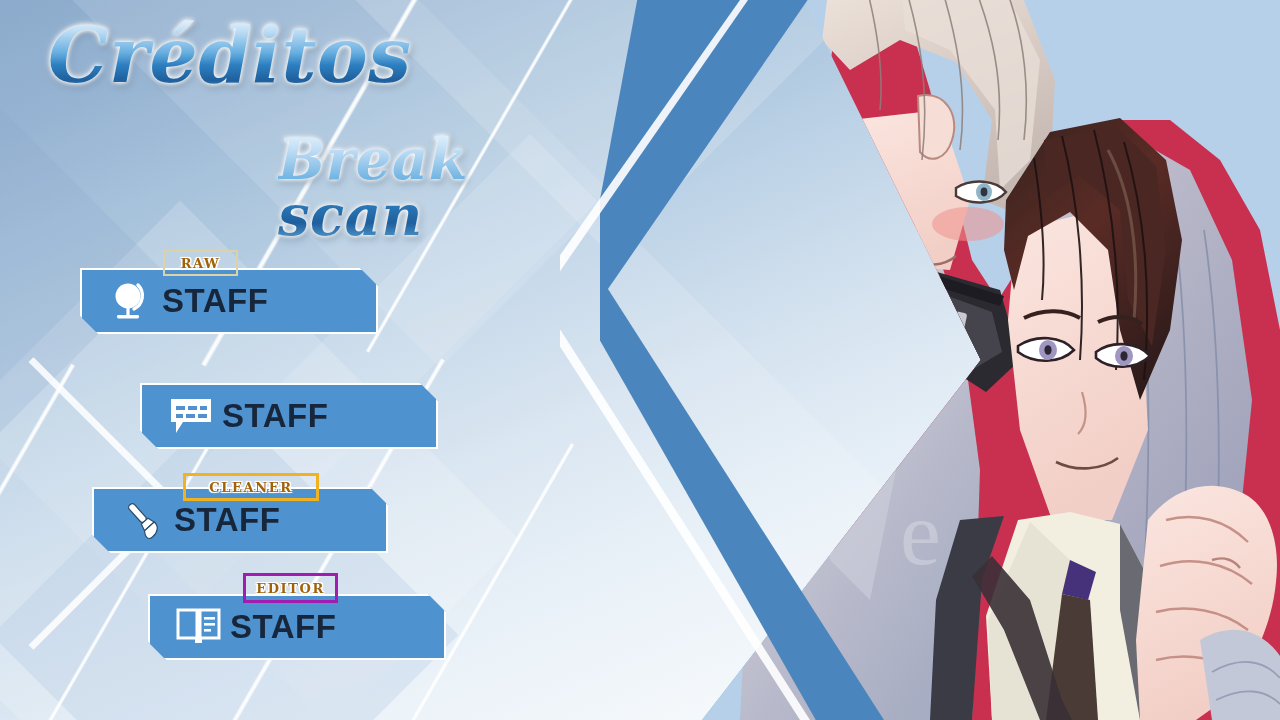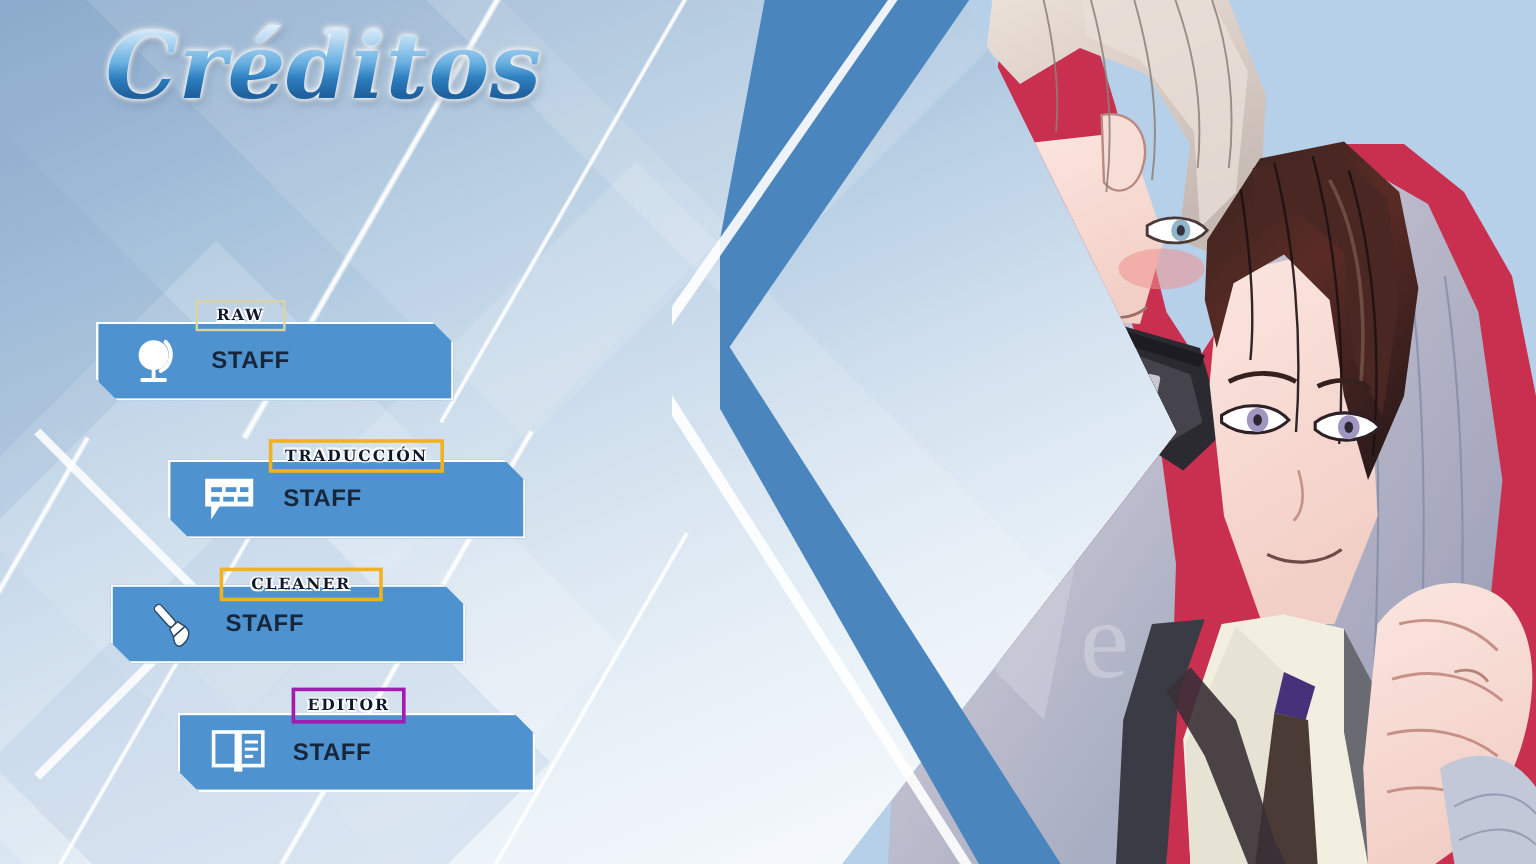--- a/index.html
+++ b/index.html
@@ -103,21 +103,20 @@
     transform: rotate(45deg);
     pointer-events: none;
   }
 
   
   .title-wrap {
     position: absolute;
     left: 0; top: 0;
     width: 620px; height: 225px;
     pointer-events: none;
-    margin-left: 40px;
   }
   .title-main, .title-sub {
     position: absolute;
     font-family: "DejaVu Serif", serif;
     font-weight: bold;
     font-style: italic;
     letter-spacing: 0.5px;
     background: linear-gradient(to bottom,
        #e9f4fd 0%,
        #bcdcf4 18%,
@@ -169,23 +168,23 @@
     margin-left: 18px;
     display: flex;
     align-items: center;
     justify-content: center;
     flex: 0 0 auto;
   }
   .row-icon svg { display: block; }
   .row-staff {
     font-family: "Liberation Sans", sans-serif;
     font-weight: bold;
-    font-size: 20px;
+    font-size: 33px;
     color: #17263a;
-    margin-left: 14px;
+    margin-left: 0;
     letter-spacing: 0.5px;
   }
 
   .row-raw   { left: 80px;  top: 268px; width: 298px; }
   .row-trad  { left: 140px; top: 383px; width: 298px; }
   .row-clean { left: 92px;  top: 487px; width: 296px; }
   .row-edit  { left: 148px; top: 594px; width: 298px; }
 
   
   .tag {
@@ -193,21 +192,21 @@
     box-sizing: border-box;
     display: flex;
     align-items: center;
     justify-content: center;
     padding: 0 8px;
     background: transparent;
     font-family: "DejaVu Serif", serif;
     font-weight: bold;
     font-size: 13px;
     letter-spacing: 1.6px;
-    color: #0f172a;
+    color: #a16207;
     text-shadow:
       -1.3px -1.3px 0 #fff,
        1.3px -1.3px 0 #fff,
       -1.3px  1.3px 0 #fff,
        1.3px  1.3px 0 #fff,
        0 0 3px #fff;
     white-space: nowrap;
   }
   .tag-raw   { left: 163px; top: 250px; width: 75px;  height: 26px; border: 2px solid #dcd2a8; }
   .tag-trad  { left: 224px; top: 366px; width: 146px; height: 28px; border: 3px solid #f0b21e; }
@@ -425,20 +424,21 @@
     <path d="M218 0 L300 0 L60 330 L22 300 Z" fill="#4a86bd" opacity="0"></path>
   </svg>
 
   <svg class="chev-white-line" style="left:560px; top:0; width:720px; height:720px;" viewBox="0 0 720 720">
     <path d="M180 0 L188 0 L-20 300 L-26 292 Z" fill="#ffffff" opacity="0.9"></path>
     <path d="M-26 306 L-20 298 L250 720 L240 720 Z" fill="#ffffff" opacity="0.9"></path>
   </svg>
 
   <div class="title-wrap">
     <div class="title-main">Créditos</div>
+    <div class="title-sub">Break scan</div>
   </div>
 
   <div class="row row-raw">
     <span class="row-icon">
       <svg width="46" height="44" viewBox="0 0 46 44">
         <circle cx="20" cy="17" r="12.5" fill="#ffffff"></circle>
         <path d="M30 6 A15 15 0 0 1 26 30" stroke="#ffffff" stroke-width="3.4" fill="none" stroke-linecap="round"></path>
         <rect x="18.4" y="29" width="3.2" height="8" fill="#ffffff"></rect>
         <rect x="9" y="36" width="22" height="3.4" rx="1.4" fill="#ffffff"></rect>
       </svg>
@@ -454,21 +454,20 @@
         <rect x="9" y="11" width="9" height="4" fill="#4e93cf"></rect>
         <rect x="21" y="11" width="9" height="4" fill="#4e93cf"></rect>
         <rect x="33" y="11" width="7" height="4" fill="#4e93cf"></rect>
         <rect x="9" y="19" width="7" height="4" fill="#4e93cf"></rect>
         <rect x="19" y="19" width="9" height="4" fill="#4e93cf"></rect>
         <rect x="31" y="19" width="9" height="4" fill="#4e93cf"></rect>
       </svg>
     </span>
     <span class="row-staff">STAFF</span>
   </div>
-  <div class="tag tag-trad">TRADUCCIÓN</div>
 
   <div class="row row-clean">
     <span class="row-icon">
       <svg width="48" height="44" viewBox="0 0 48 44">
         <g transform="rotate(-42 24 22)">
           <rect x="21" y="2" width="7" height="22" rx="3" fill="#ffffff" stroke="#2b4a68" stroke-width="1.2"></rect>
           <path d="M20 24 H29 L31 31 H18 Z" fill="#ffffff" stroke="#2b4a68" stroke-width="1.2"></path>
           <path d="M18 31 C14 36 14 41 20 41 C27 41 32 37 31 31 Z" fill="#ffffff" stroke="#2b4a68" stroke-width="1.2"></path>
         </g>
       </svg>

